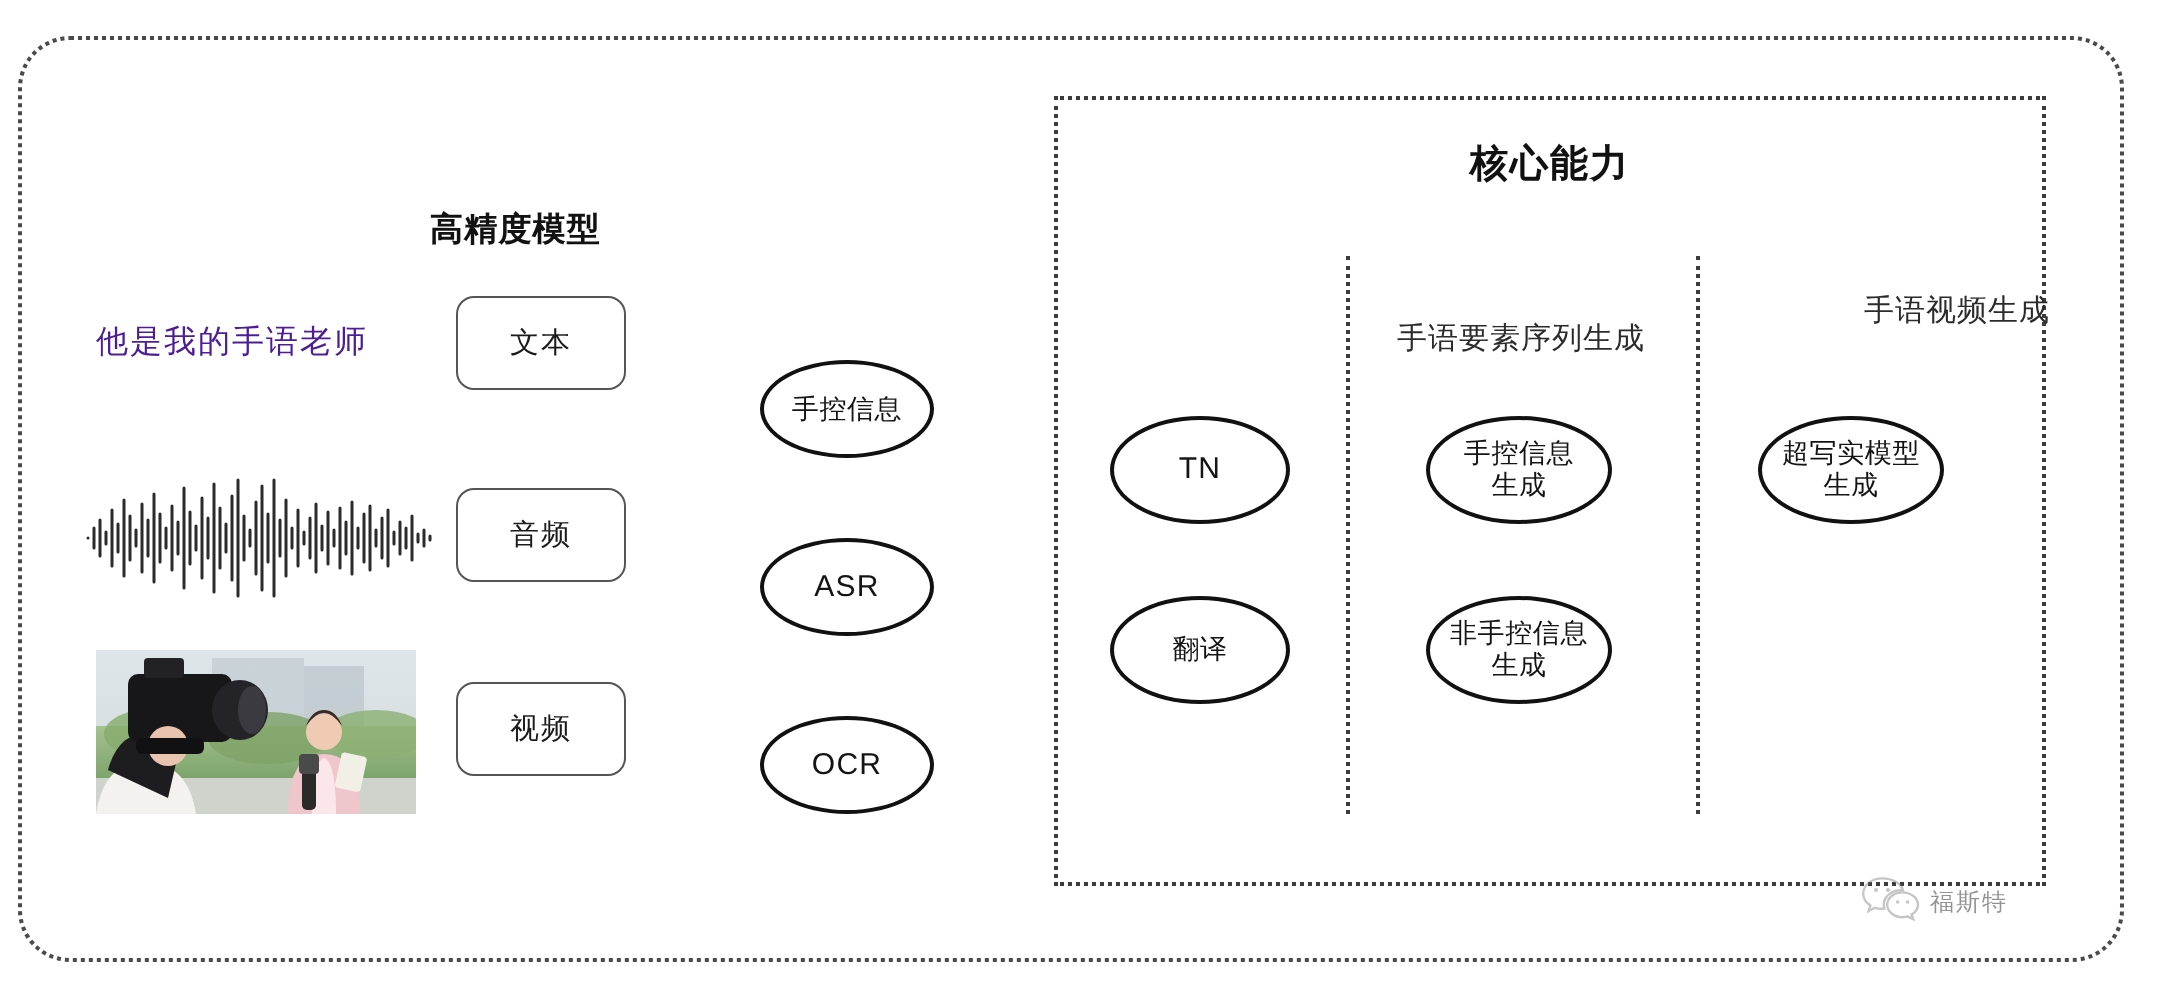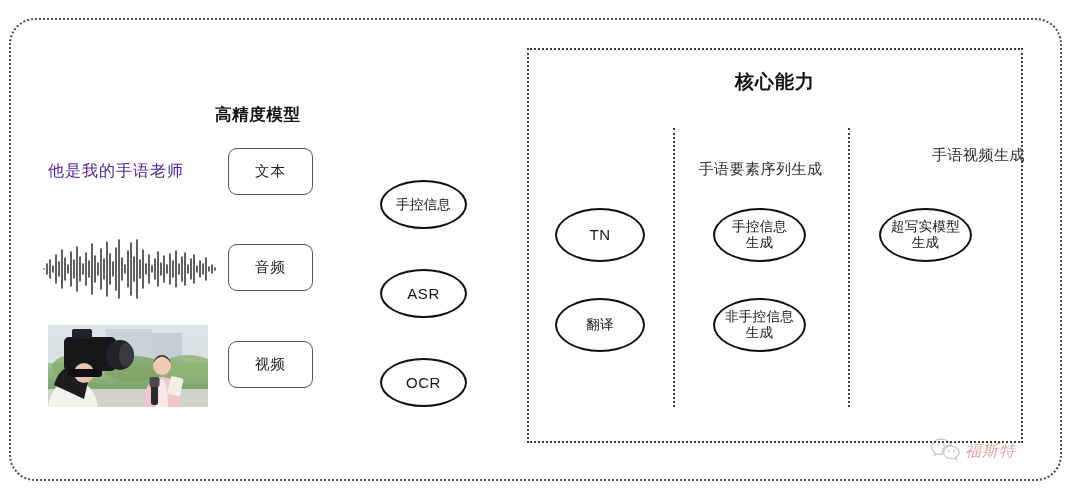--- a/index.html
+++ b/index.html
@@ -125,25 +125,24 @@
 
   
   .watermark{
     position:absolute;
     display:flex;
     align-items:center;
     gap:5px;
     opacity:.42;
   }
   .watermark .wm-text{
-    font-size:16px;
-    color:#b91c1c;
+    font-size:12px;
+    color:#000000;
     letter-spacing:1px;
     white-space:nowrap;
-    font-style:italic;
   }
 </style>
 </head>
 <body>
 
 <div id="stage">
 
   <div class="outer-frame"></div>
 
   <div class="input-heading" style="left:215px; top:104px;">高精度模型</div>

